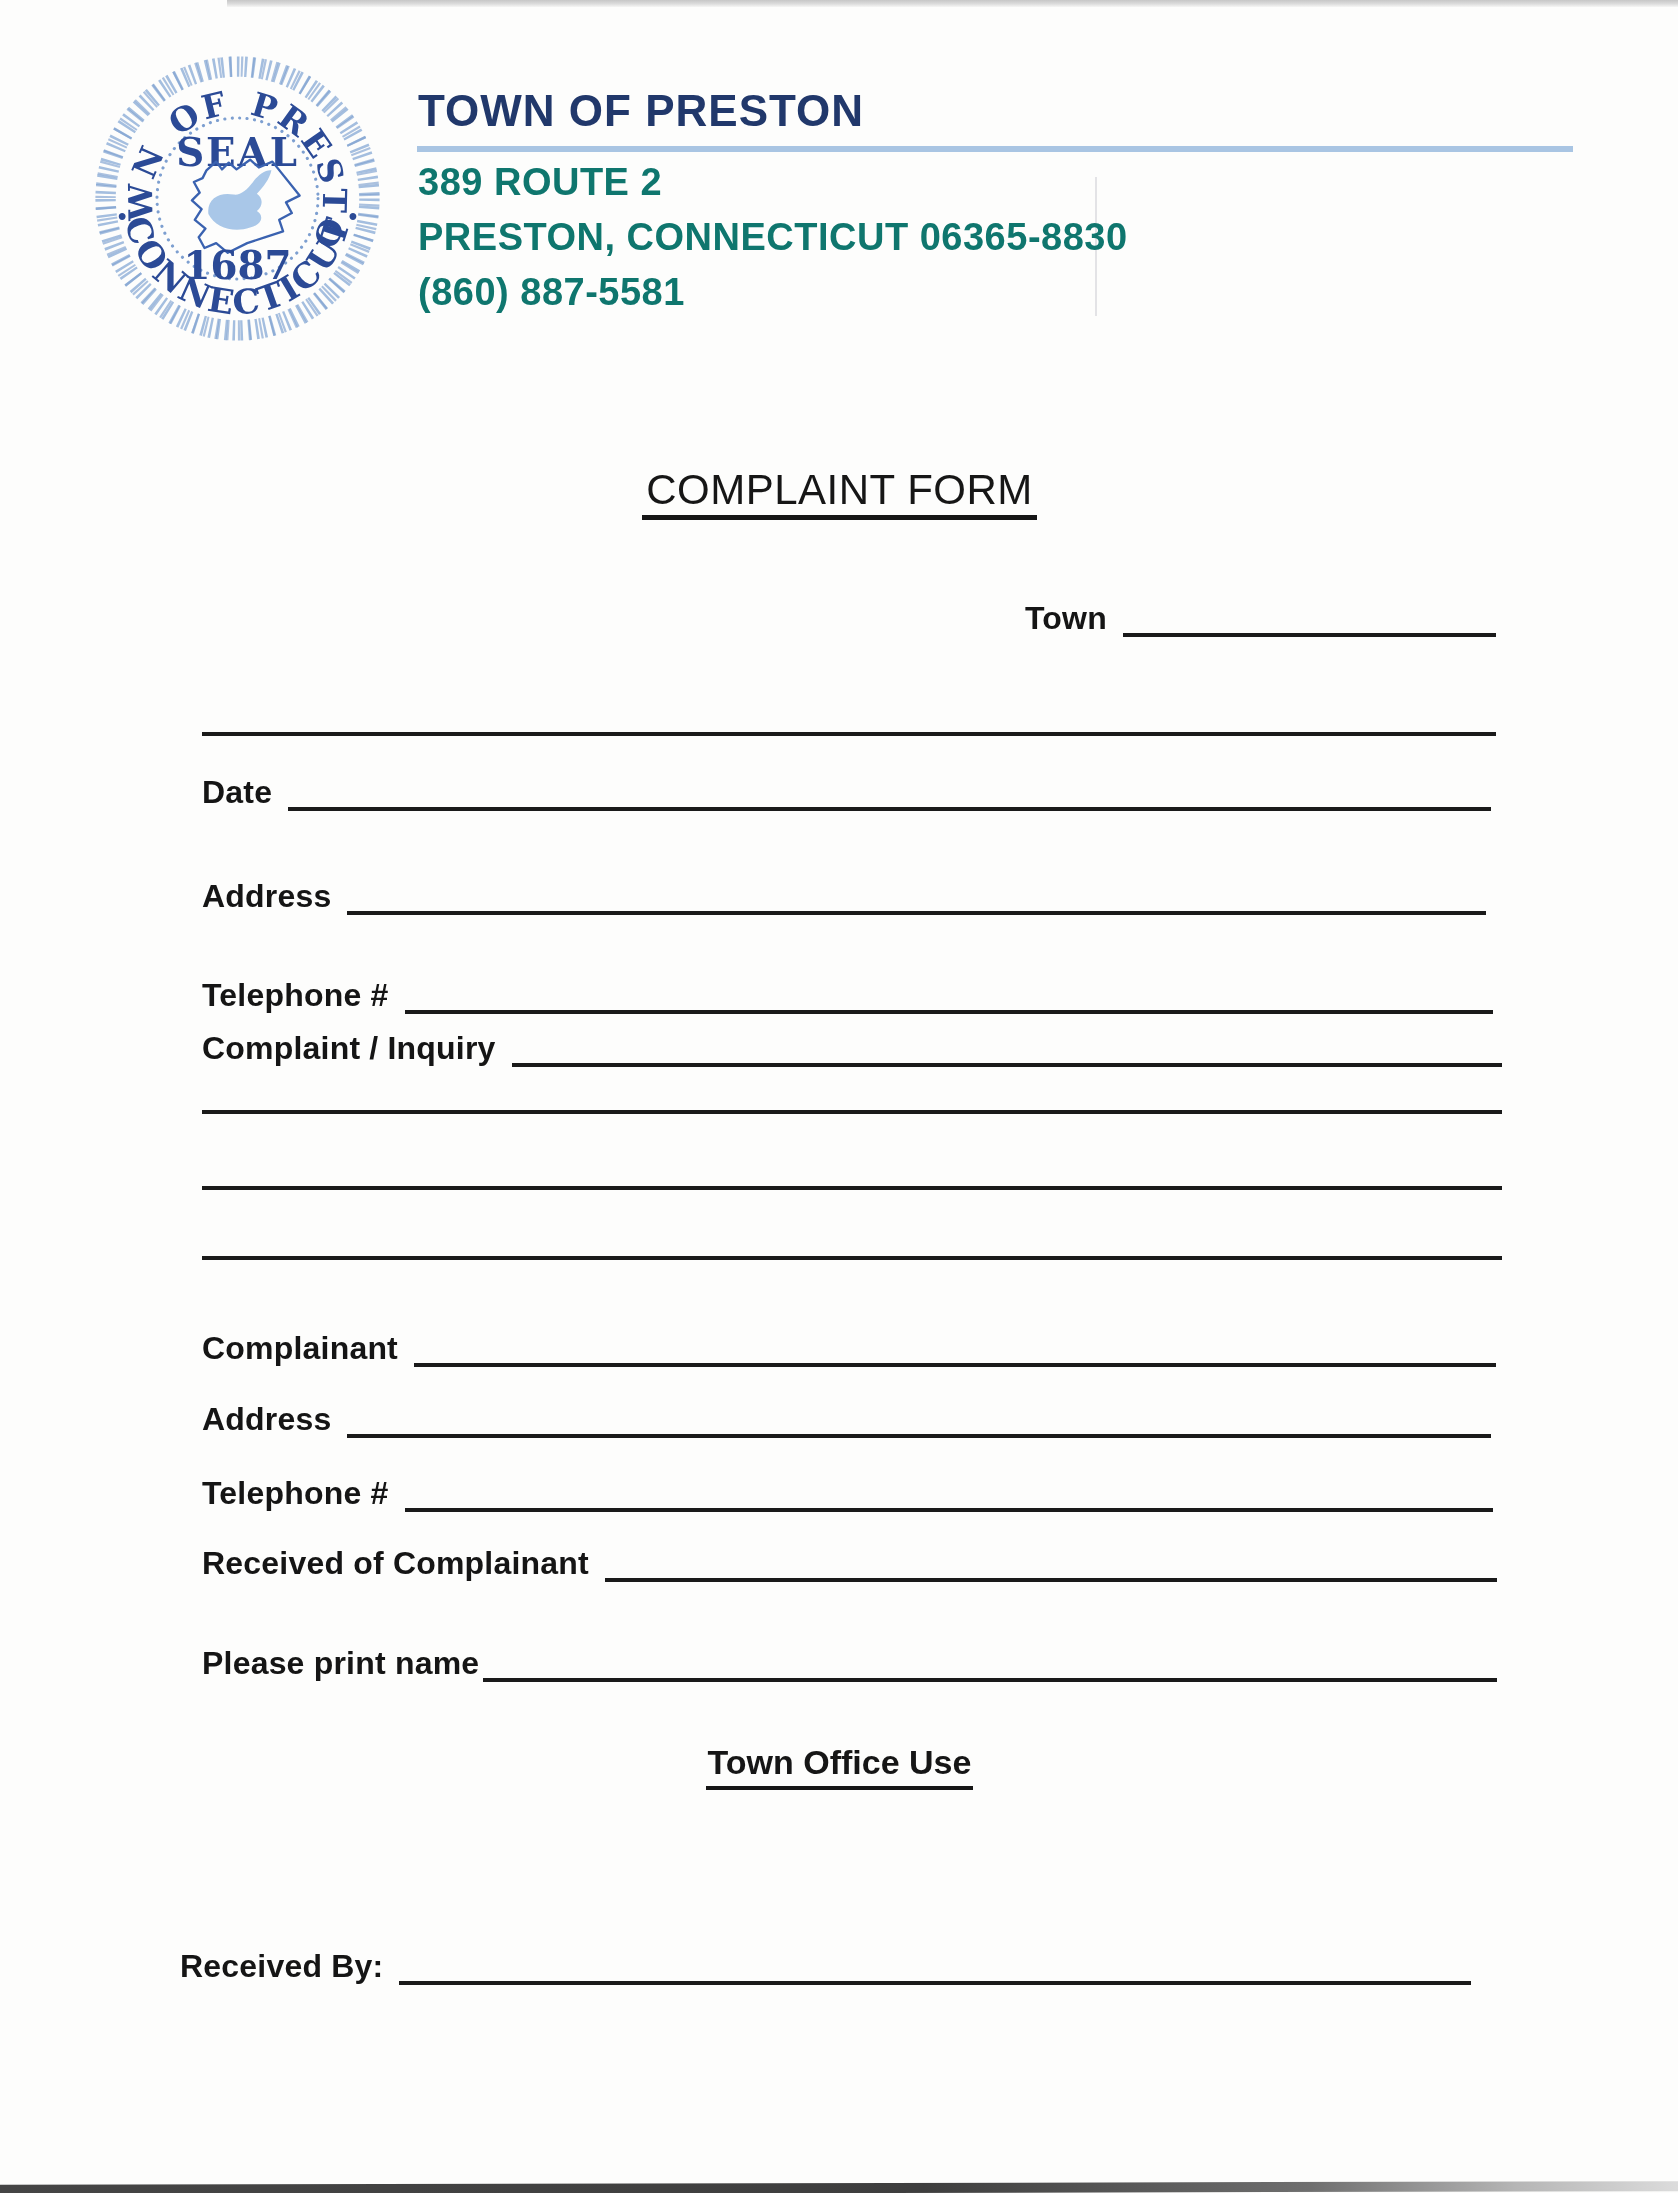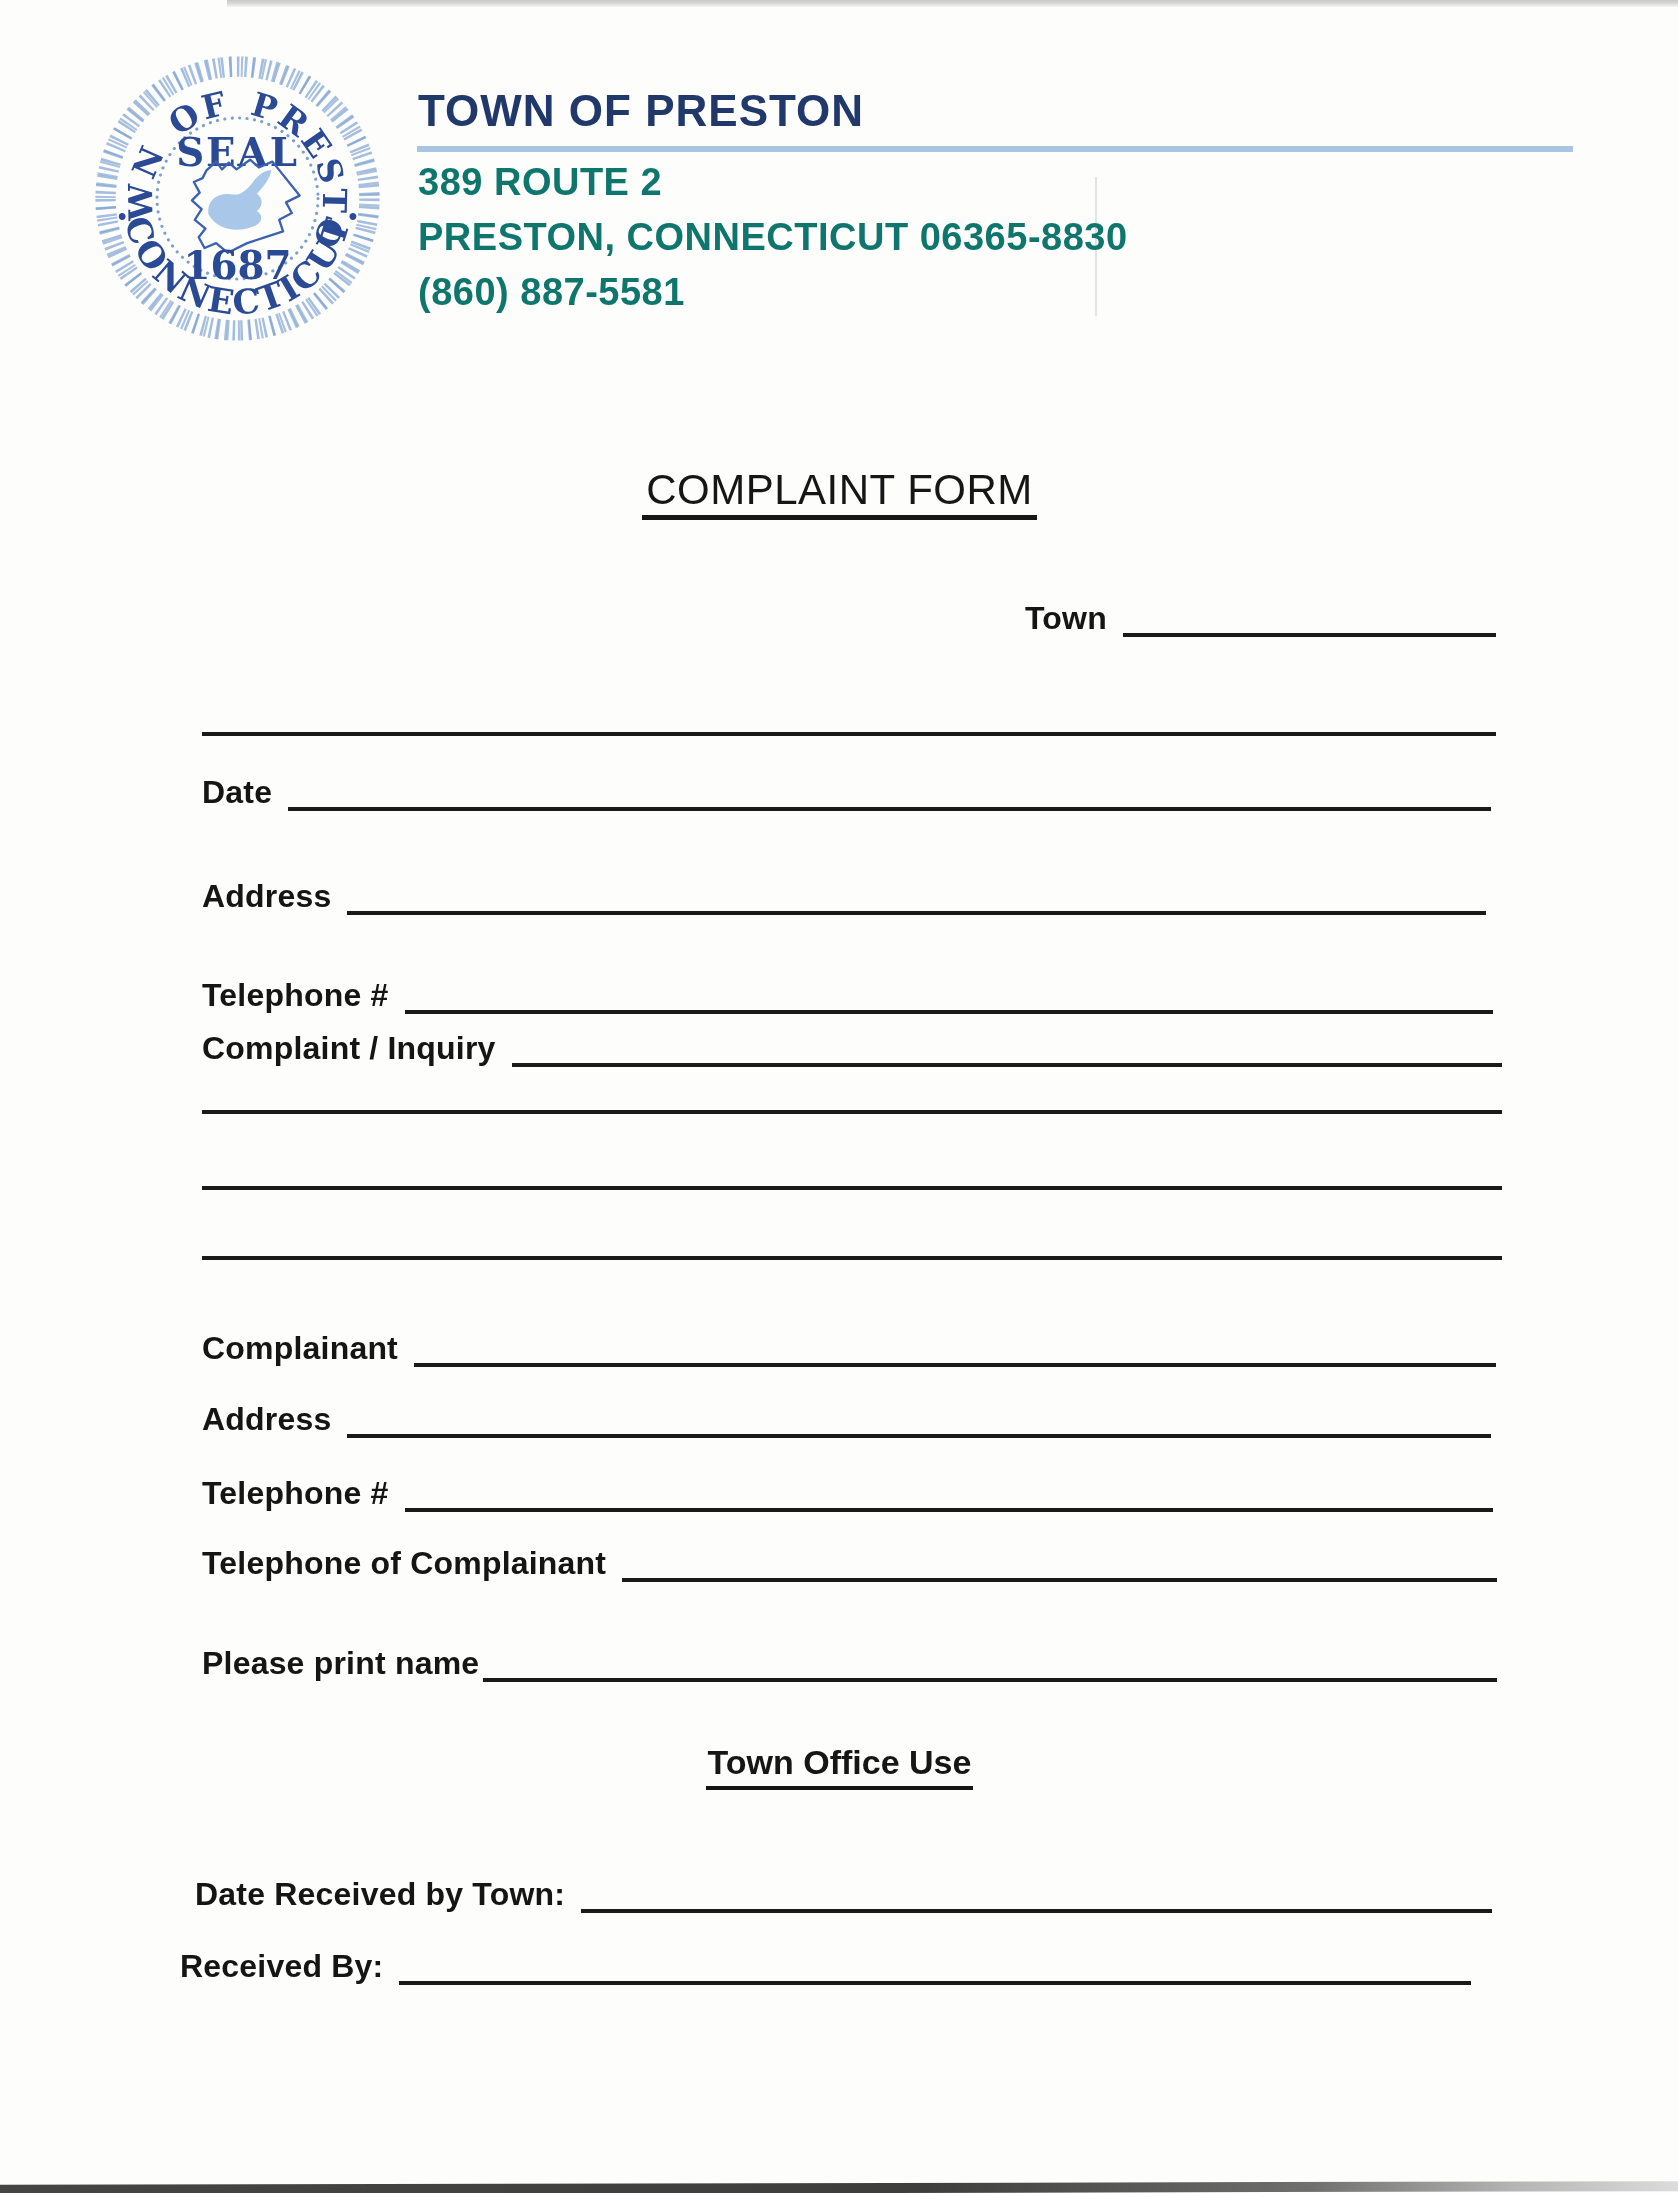--- a/index.html
+++ b/index.html
@@ -156,37 +156,33 @@
     <span class="label">Address</span>
     <span class="line"></span>
   </div>
 
   <div class="row" style="left:202px;width:1291px;top:1468px">
     <span class="label">Telephone #</span>
     <span class="line"></span>
   </div>
 
   <div class="row" style="left:202px;width:1295px;top:1538px">
-    <span class="label">Telephone of Complainant</span>
+    <span class="label">Received of Complainant</span>
     <span class="line"></span>
   </div>
 
   <div class="row" style="left:202px;width:1295px;top:1638px">
     <span class="label">Please print name</span>
     <span class="line tight"></span>
   </div>
 
   <div class="office-head-wrap">
     <span class="office-head">Town Office Use</span>
   </div>
 
-  <div class="row" style="left:195px;width:1297px;top:1869px">
-    <span class="label">Date Received by Town:</span>
-    <span class="line"></span>
-  </div>
 
   <div class="row" style="left:180px;width:1291px;top:1941px">
     <span class="label">Received By:</span>
     <span class="line"></span>
   </div>
 
 </div>
 
 
 </body></html>

